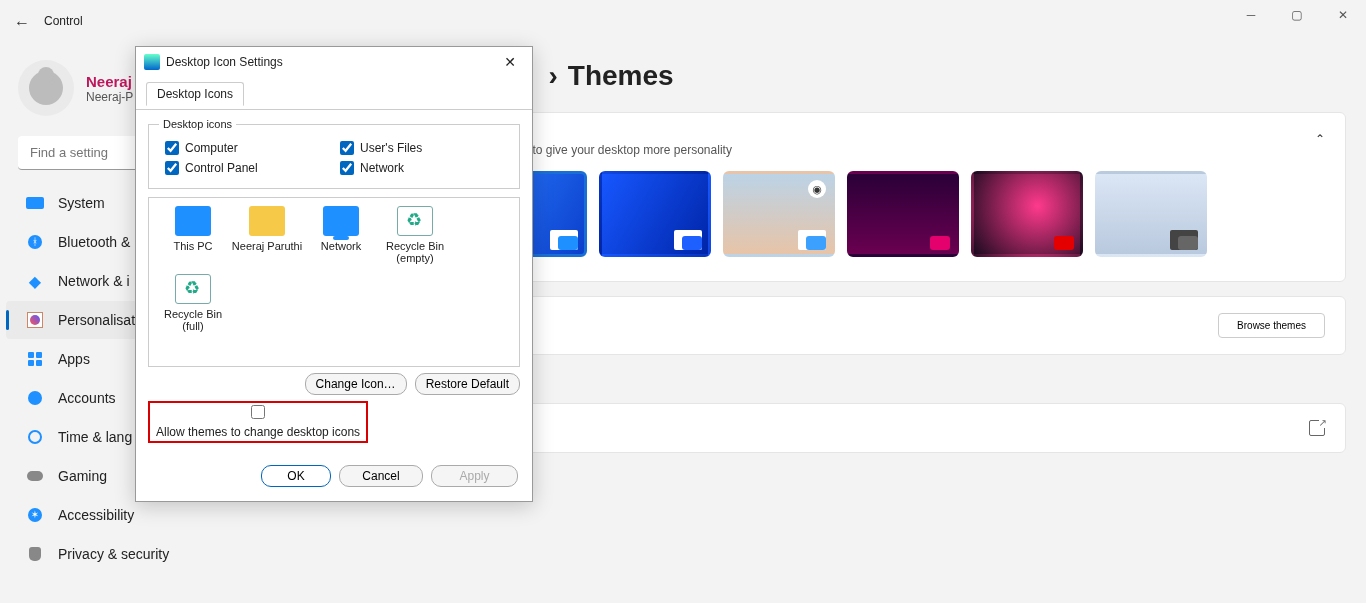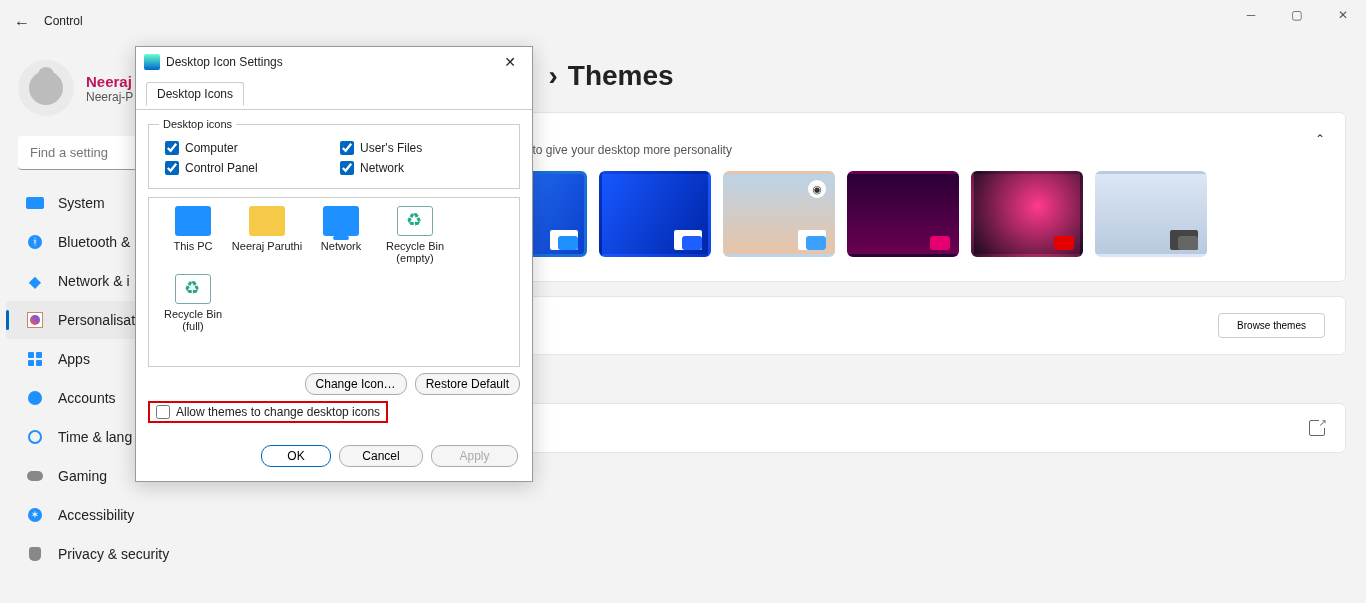--- a/index.html
+++ b/index.html
@@ -68,21 +68,21 @@
   .cb input { accent-color:#0067c0; width:14px; height:14px;}
   .iconbox { border:1px solid #ccc; height:170px; padding:8px; display:flex; flex-wrap:wrap; align-content:flex-start; gap:10px 2px; }
   .icn { width:72px; text-align:center; font-size:11px; cursor:pointer;}
   .icn .g { width:36px; height:30px; margin:0 auto 4px auto; background:#1e90ff; border-radius:3px; position:relative;}
   .icn .g.folder { background:#f7c948; }
   .icn .g.net::after { content:""; position:absolute; bottom:-4px; left:10px; width:16px; height:4px; background:#1e90ff; border-radius:2px;}
   .icn .g.bin { background:#fff; border:1px solid #7aa; }
   .icn .g.bin::before { content:"♻"; color:#2a8; font-size:18px; position:absolute; top:2px; left:8px;}
   .btnrow { display:flex; justify-content:flex-end; gap:8px; margin-top:6px;}
   .btn { padding:3px 10px; border:1px solid #aaa; background:#f5f5f5; font-size:12px; border-radius:10px; cursor:pointer;}
-  .redbox { border:2.5px solid #d80000; padding:2px 6px; display:inline-flex; align-items:center; gap:6px; margin-top:6px;}
+  .redbox { border:2.5px solid #d80000; padding:2px 6px; display:inline-flex; align-items:center; gap:6px; margin-top:6px;flex-direction:column;}
   .redbox input { width:14px; height:14px;}
   .dlg-footer { display:flex; justify-content:flex-end; gap:8px; padding:10px 14px 14px 14px; }
   .dlg-footer .btn.primary { background:#fff; border-color:#0067c0;}
   .dlg-footer .btn.disabled { color:#aaa; }
 
   
   .i-system{width:18px;height:12px;background:#1e90ff;border-radius:2px;position:relative}
   .i-bt{width:14px;height:14px;border-radius:50%;background:#1e90ff;color:#fff;font-size:10px;text-align:center;line-height:14px}
   .i-pers{width:16px;height:16px;background:#fff;border:1px solid #c86;position:relative}
   .i-pers::before{content:"";position:absolute;left:2px;top:2px;width:10px;height:10px;background:linear-gradient(45deg,#f55,#55f);border-radius:50%}

